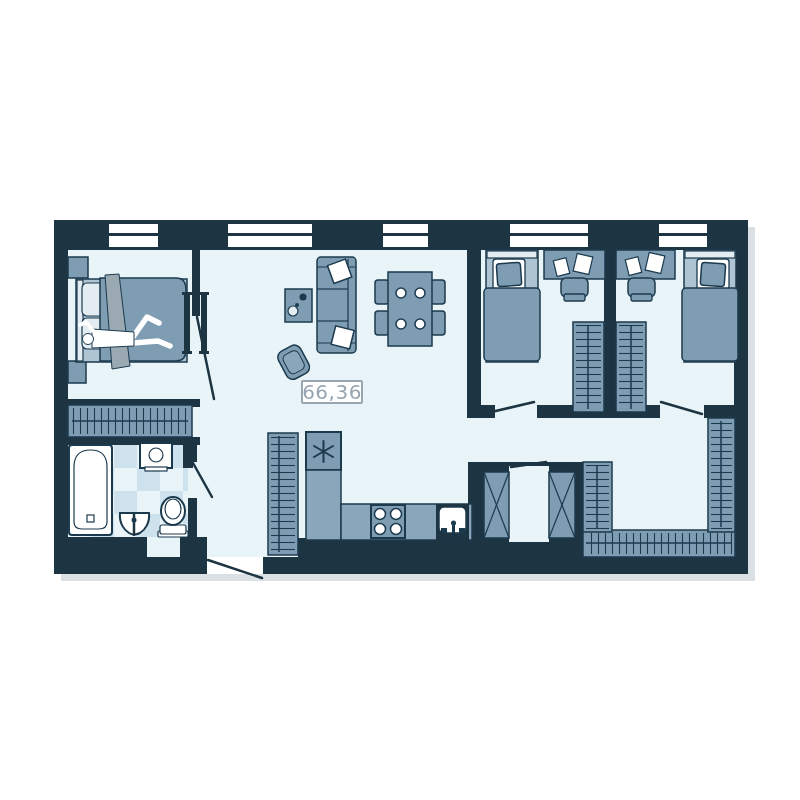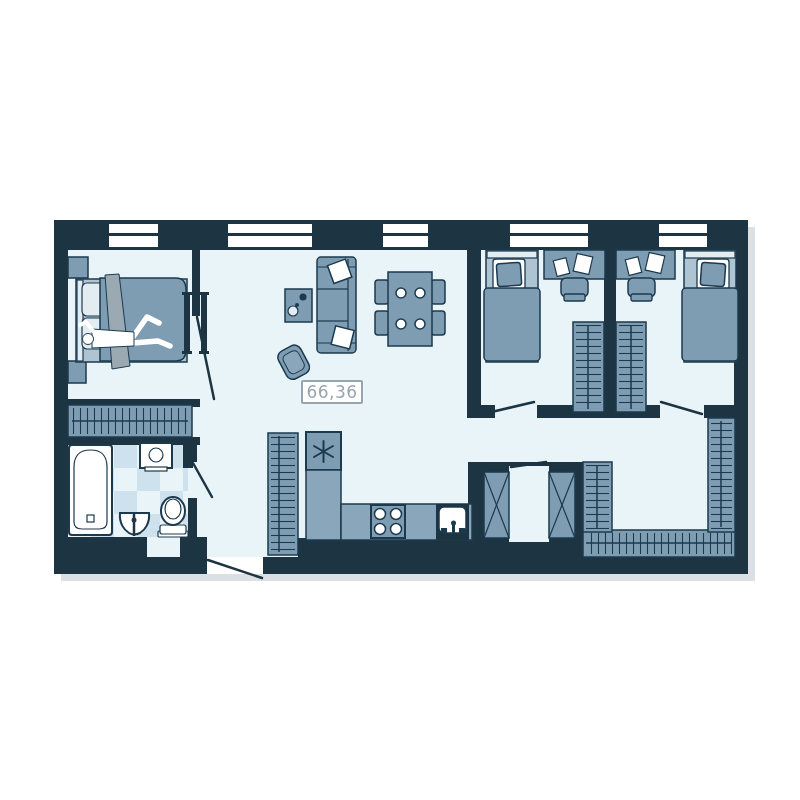--- a/index.html
+++ b/index.html
@@ -17,21 +17,21 @@
   .wht-thin{fill:#ffffff;stroke:var(--outline,#1c3a4e);stroke-width:1.2;}
   .hatch{stroke:var(--outline,#1c3a4e);stroke-width:1.2;fill:none;}
   .door{stroke:var(--wall,#1d3443);stroke-width:2.5;fill:none;stroke-linecap:round;}
   .drape{fill:var(--drape,#9aa9b2);stroke:var(--outline,#1c3a4e);stroke-width:1;}
   .person{fill:#ffffff;stroke:var(--outline,#1c3a4e);stroke-width:1;}
   .limb{stroke:#ffffff;stroke-width:5.5;fill:none;stroke-linecap:round;stroke-linejoin:round;}
   .darkfill{fill:var(--outline,#1c3a4e);}
   .shadow{fill:var(--shadow,#dae0e4);}
   .area-label{position:absolute;left:301px;top:380px;width:62px;height:24px;
       border:2px solid var(--label,#97a5b1);border-radius:2px;background:#ffffff;
-      color:var(--label,#97a5b1);font-size:17px;letter-spacing:.5px;
+      color:var(--label,#97a5b1);font-size:20px;letter-spacing:.5px;
       display:flex;align-items:center;justify-content:center;box-sizing:border-box;}
 </style>
 </head>
 <body>
 
 <div class="stage">
 <svg width="800" height="800" viewBox="0 0 800 800">
   <defs>
     <pattern id="chk" x="68" y="445" width="46" height="46" patternUnits="userSpaceOnUse">
       <rect width="23" height="23" fill="var(--checker,#cde2ec)"></rect>

